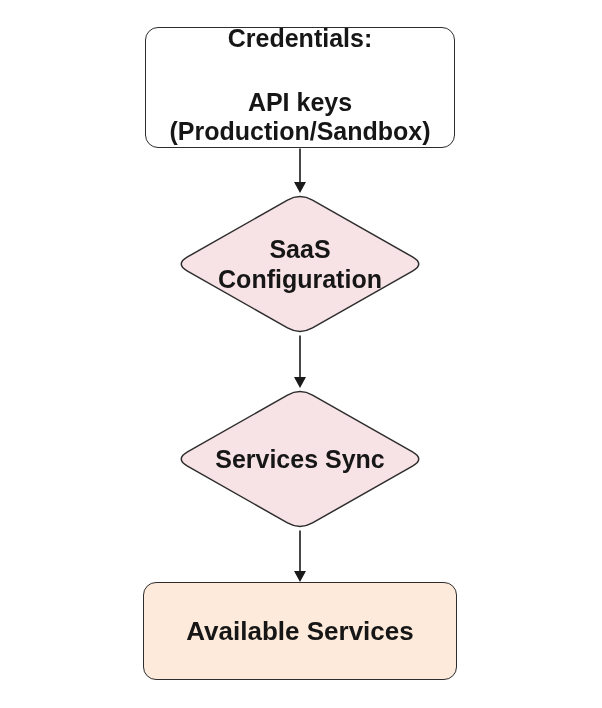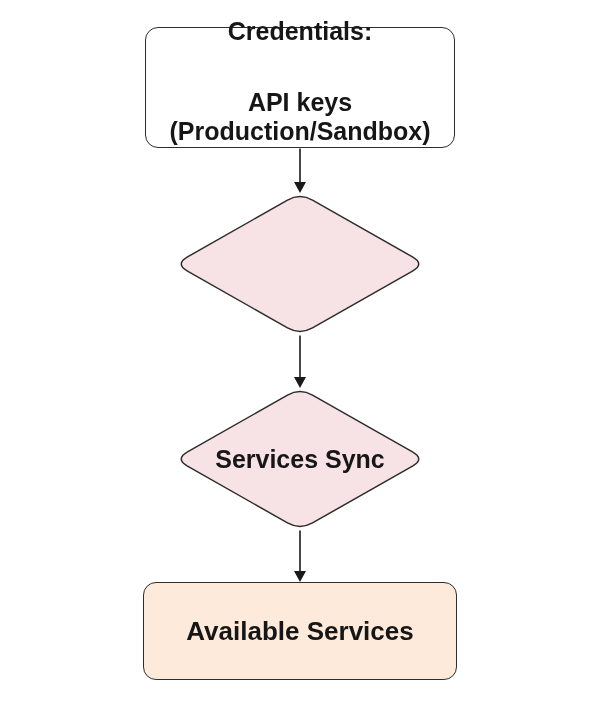--- a/index.html
+++ b/index.html
@@ -38,21 +38,21 @@
   .rect-node{
     border:1.5px solid var(--stroke);
     border-radius:13px;
   }
   .credentials-node{
     left:145px;top:27px;width:310px;height:121px;
     background:var(--process-fill);
     padding:2px 4px;
   }
   .credentials-node .title{margin:0 0 8px 0;}
-  .credentials-node .subtitle{margin:12px;}
+  .credentials-node .subtitle{margin:5px;}
   .diamond-label{
     left:200px;width:200px;height:142px;
     background:transparent;
     line-height:30px;
   }
   .saas-label{top:193px;}
   .catalog-label{top:388px;}
   .services-node{
     left:143px;top:582px;width:314px;height:98px;
     background:var(--result-fill);
@@ -86,20 +86,23 @@
       <line class="arrow-line" x1="300" y1="530.5" x2="300" y2="571.5"></line>
       <polygon class="arrow-head" points="294,571 306,571 300,582"></polygon>
     </g>
   </svg>
 
   <div class="node rect-node credentials-node">
     <div class="title">Credentials:</div>
     <div class="subtitle">API keys (Production/Sandbox)</div>
   </div>
 
+  <div class="node diamond-label saas-label">
+    <div>SaaS Configuration</div>
+  </div>
 
   <div class="node diamond-label catalog-label">
     <div>Services Sync</div>
   </div>
 
   <div class="node rect-node services-node">
     <div>Available Services</div>
   </div>
 
 </div>

